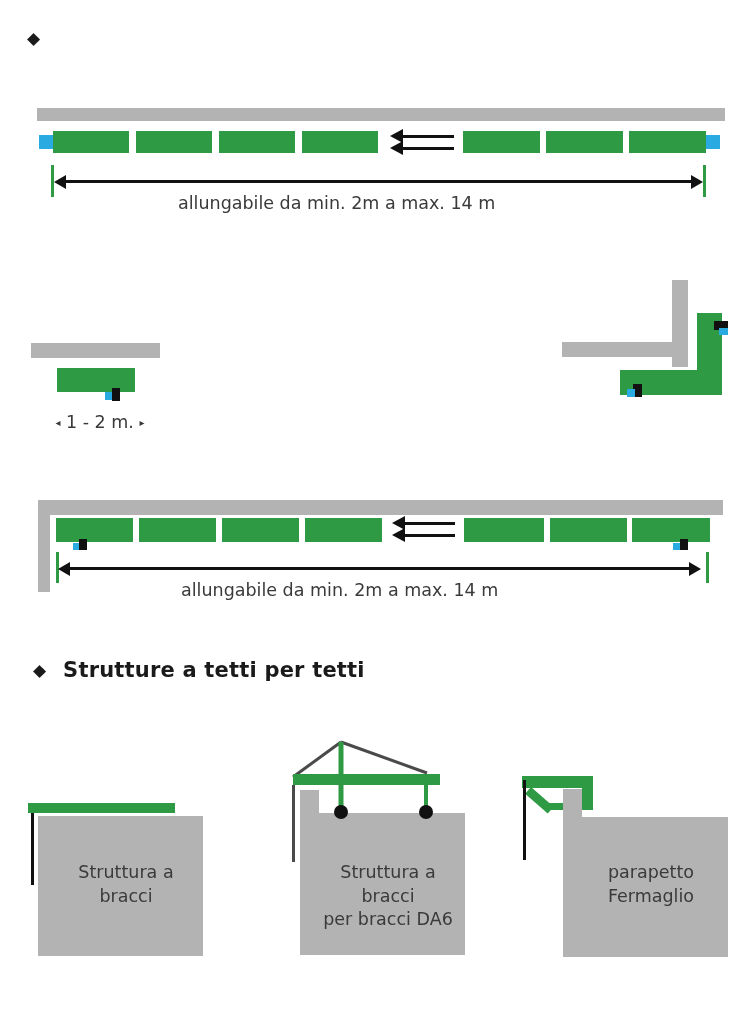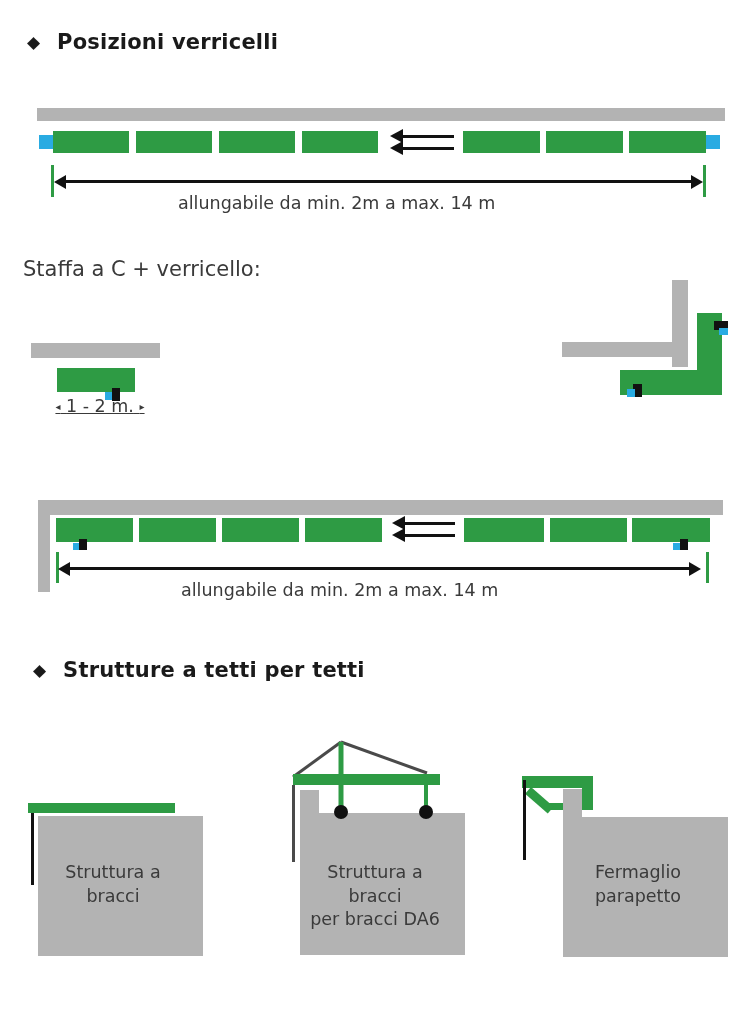--- a/index.html
+++ b/index.html
@@ -28,30 +28,29 @@
   
   .dim-tick{position:absolute;width:3px;background:var(--c-green,#2e9b44);}
   .dim-line{position:absolute;height:3px;background:var(--c-line,#111);}
   .dim-ah{position:absolute;width:0;height:0;border-top:7px solid transparent;border-bottom:7px solid transparent;}
   .dim-ah.left{border-right:12px solid var(--c-line,#111);}
   .dim-ah.right{border-left:12px solid var(--c-line,#111);}
   .dim-label{position:absolute;text-align:left;font-size:17.5px;color:var(--c-text,#3a3a3a);}
   .range-label{position:absolute;text-align:center;font-size:17.5px;color:var(--c-text,#3a3a3a);}
   .range-label .tri{font-size:10px;vertical-align:2px;color:var(--c-text,#3a3a3a);}
   
-  .caption{position:absolute;width:150px;text-align:center;font-size:17.5px;line-height:23.5px;color:var(--c-text,#3a3a3a);}
+  .caption{position:absolute;width:150px;text-align:center;font-size:17.5px;line-height:23.5px;color:var(--c-text,#3a3a3a);padding-left:13px;}
 </style>
 </head>
 <body>
 
 <div id="canvas">
 
   <div class="sec-header" style="left:27px;top:30px;">
     <span class="diamond">◆</span>
-    <span class="sec-title">Posizioni verricelli</span>
   </div>
 
   <div class="abs" style="left:0;top:0;width:751px;height:230px;">
     <div class="abs gray" style="left:37px;top:108px;width:688px;height:13px;"></div>
     <div class="abs blue" style="left:39px;top:135px;width:14px;height:14px;"></div>
     <div class="abs blue" style="left:706px;top:135px;width:14px;height:14px;"></div>
     <div class="abs" style="left:0;top:131px;width:751px;height:22px;">
       <div class="seg" style="left:53px;width:76px;"></div>
       <div class="seg" style="left:136px;width:76px;"></div>
       <div class="seg" style="left:219px;width:76px;"></div>
@@ -69,28 +68,27 @@
         <div class="shaft"></div>
     </div>
     <div class="dim-tick" style="left:51px;top:165px;height:32px;"></div>
     <div class="dim-tick" style="left:703px;top:165px;height:32px;"></div>
     <div class="dim-line" style="left:62px;top:180px;width:634px;"></div>
     <div class="dim-ah left" style="left:54px;top:174.5px;"></div>
     <div class="dim-ah right" style="left:691px;top:174.5px;"></div>
     <div class="dim-label" style="left:178px;top:193px;width:400px;">allungabile da min. 2m a max. 14 m</div>
   </div>
 
-  <div class="subtitle" style="left:23px;top:257px;">Staffa a C + verricello:</div>
 
   <div class="abs" style="left:0;top:330px;width:260px;height:110px;">
     <div class="abs gray" style="left:31px;top:13px;width:129px;height:15px;"></div>
     <div class="abs green" style="left:57px;top:38px;width:78px;height:24px;"></div>
     <div class="abs blue" style="left:105px;top:62px;width:9px;height:8px;"></div>
     <div class="abs blackbox" style="left:112px;top:58px;width:8px;height:13px;"></div>
-    <div class="range-label" style="left:40px;top:66px;width:120px;text-decoration:underline;"><span class="tri">◂</span> <span>1 - 2 m.</span> <span class="tri">▸</span></div>
+    <div class="range-label" style="left:40px;top:82px;width:120px;"><span class="tri">◂</span> <span>1 - 2 m.</span> <span class="tri">▸</span></div>
   </div>
 
   <div class="abs" style="left:540px;top:270px;width:211px;height:140px;">
     <div class="abs gray" style="left:132px;top:10px;width:16px;height:87px;"></div>
     <div class="abs gray" style="left:22px;top:72px;width:126px;height:15px;"></div>
     <div class="abs green" style="left:157px;top:43px;width:25px;height:82px;"></div>
     <div class="abs green" style="left:80px;top:100px;width:102px;height:25px;"></div>
     <div class="abs blackbox" style="left:174px;top:51px;width:14px;height:9px;"></div>
     <div class="abs blue" style="left:179px;top:58px;width:9px;height:7px;"></div>
     <div class="abs blackbox" style="left:93px;top:114px;width:9px;height:13px;"></div>
@@ -164,18 +162,18 @@
 
   <div class="abs" style="left:510px;top:730px;width:241px;height:240px;">
     <div class="abs gray" style="left:53px;top:59px;width:19px;height:30px;"></div>
     <div class="abs gray" style="left:53px;top:87px;width:165px;height:140px;"></div>
     <div class="abs green" style="left:12px;top:46px;width:71px;height:12px;"></div>
     <div class="abs green" style="left:72px;top:58px;width:11px;height:22px;"></div>
     <div class="abs green" style="left:38px;top:73px;width:15px;height:7px;"></div>
     <div class="abs green" style="left:21px;top:57px;width:30px;height:9px;transform:rotate(41deg);transform-origin:top left;"></div>
     <div class="abs blackbox" style="left:13px;top:50px;width:3px;height:80px;"></div>
     <div class="caption" style="left:53px;top:131px;">
+      <div>parapetto</div>
       <div>Fermaglio</div>
-      <div>parapetto</div>
     </div>
   </div>
 
 </div>
 
 </body></html>

